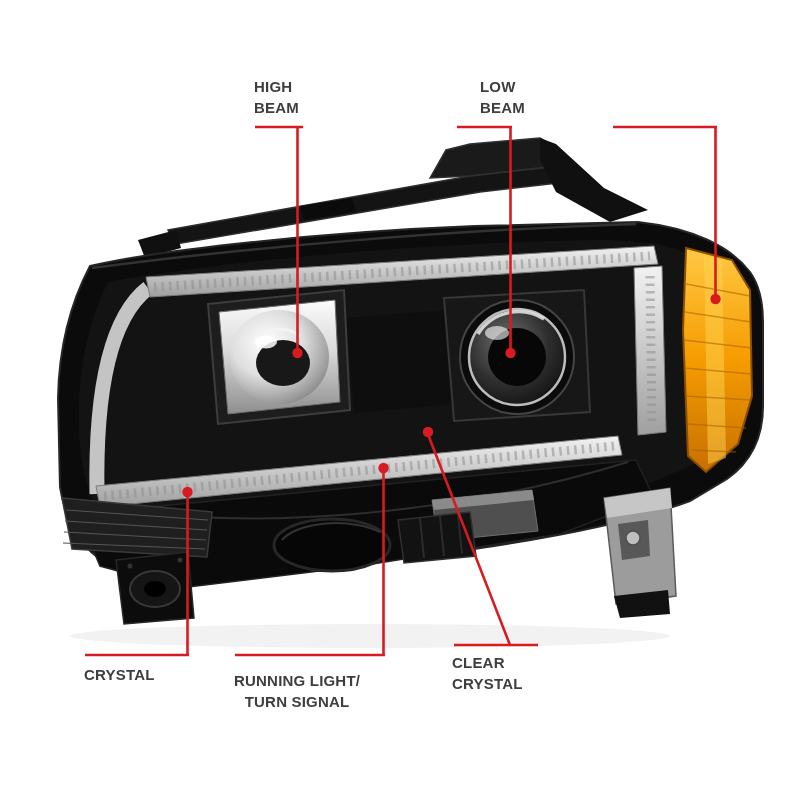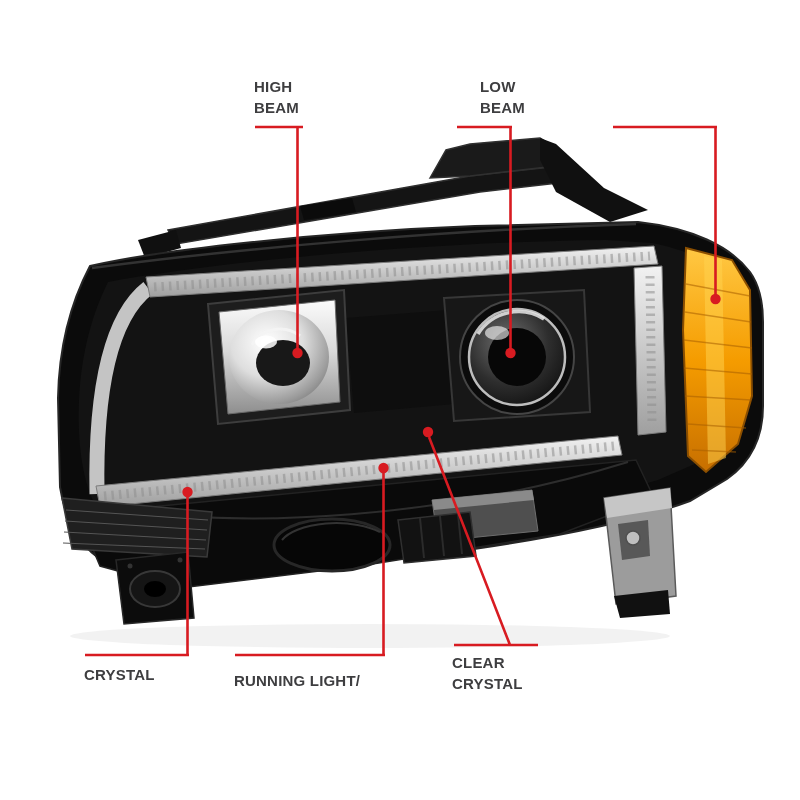--- a/index.html
+++ b/index.html
@@ -180,20 +180,21 @@
 
   <div class="callout-label" style="left:612px;top:76px;">
   </div>
 
   <div class="callout-label" style="left:84px;top:664px;">
     <span class="cl-line">CRYSTAL</span>
   </div>
 
   <div class="callout-label" style="left:234px;top:670px;text-align:center;">
     <span class="cl-line">RUNNING LIGHT/</span>
+    <span class="cl-line">TURN SIGNAL</span>
   </div>
 
   <div class="callout-label" style="left:452px;top:652px;">
     <span class="cl-line">CLEAR</span>
     <span class="cl-line">CRYSTAL</span>
   </div>
 
 </div>
 
 </body></html>

